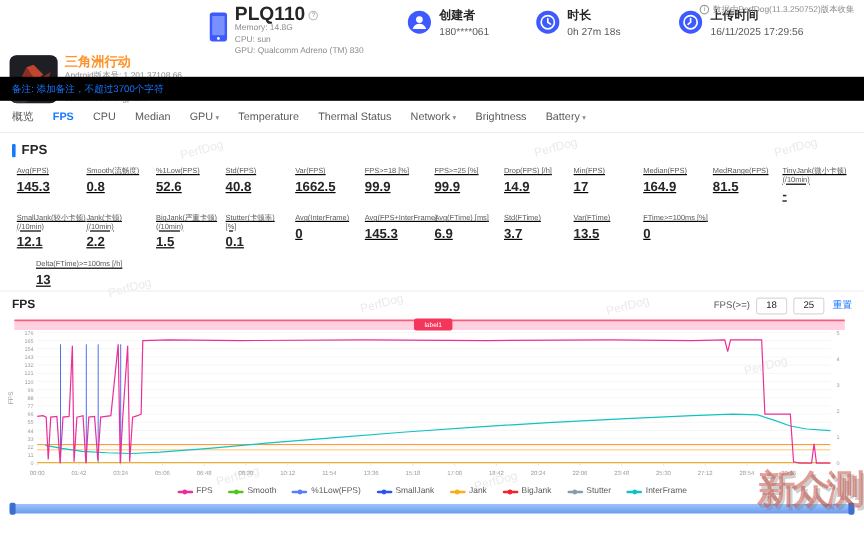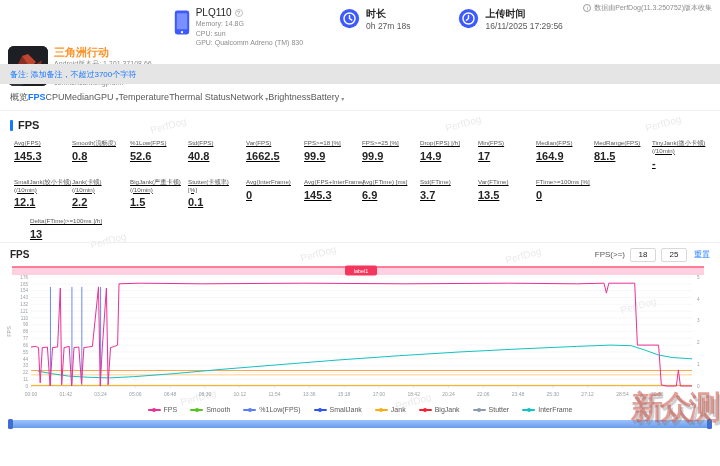--- a/index.html
+++ b/index.html
@@ -11,31 +11,31 @@
   .hgroup{display:flex;}
   .g-app{margin-right:22px;margin-top:39px;}
   .g-device{margin-right:36px;}
   .g-creator{margin-right:38px;}
   .g-duration{margin-right:48px;}
   .app-icon{width:40px;height:40px;border-radius:6px;overflow:hidden;margin-right:6px;flex:0 0 auto;background:#1d1f24;}
   .col{display:flex;flex-direction:column;}
   .app-title{font-size:11px;font-weight:bold;color:#ff9228;line-height:13px;}
   .app-line{font-size:7px;color:#8c8c8c;line-height:9.5px;white-space:nowrap;}
   .model-line{display:flex;align-items:center;gap:3px;}
-  .model{font-size:10px;font-weight:normal;color:#262626;line-height:12px;}
+  .model{font-size:16px;font-weight:bold;color:#262626;line-height:12px;}
   .help{width:8px;height:8px;border:1px solid #bfbfbf;border-radius:50%;color:#8c8c8c;font-size:5.5px;display:flex;align-items:center;justify-content:center;box-sizing:border-box;}
   .phone-icon{margin-right:6px;margin-top:2px;}
   .circ{margin-right:6px;margin-top:1px;}
   .glabel{font-size:10px;font-weight:bold;color:#262626;line-height:13px;white-space:nowrap;}
   .gvalue{font-size:8.5px;color:#595959;line-height:12px;white-space:nowrap;}
   .collector{position:absolute;top:3px;right:8px;display:flex;align-items:center;gap:3px;font-size:7px;color:#8c8c8c;}
   .ico-i{width:8px;height:8px;border:1px solid #9c9c9c;border-radius:50%;font-size:5.5px;display:flex;align-items:center;justify-content:center;color:#8c8c8c;box-sizing:border-box;}
-  .notice{height:20px;background:#e5e5e5;display:flex;align-items:center;padding:0 10px;position:relative;z-index:1;}
+  .notice{height:20px;background:#000000;display:flex;align-items:center;padding:0 10px;position:relative;z-index:1;}
   .notice-text{font-size:8px;color:#1677ff;white-space:nowrap;}
-  .tabs{display:flex;align-items:center;height:26px;padding:0 10px;border-bottom:1px solid #f0f0f0;position:relative;z-index:1;}
+  .tabs{display:flex;align-items:center;gap:16px;height:26px;padding:0 10px;border-bottom:1px solid #f0f0f0;position:relative;z-index:1;}
   .tab{font-size:9px;color:#595959;display:flex;align-items:center;gap:2px;cursor:pointer;}
   .tab.active{color:#1677ff;font-weight:bold;}
   .caret{font-size:6px;color:#8c8c8c;margin-top:2px;}
   .section-head{display:flex;align-items:center;margin:8px 0 0 10px;position:relative;z-index:1;}
   .secbar{width:3px;height:11px;background:#1677ff;margin-right:5px;border-radius:1px;}
   .sectitle{font-size:11px;font-weight:bold;color:#262626;}
   .metrics{padding:8px 10px 0 14px;position:relative;z-index:1;}
   .mrow{display:grid;grid-template-columns:repeat(12,1fr);margin-bottom:9px;text-decoration:underline;}
   .mrow.single{display:block;margin-bottom:2px;margin-left:16px;}
   .metric{min-width:0;}
@@ -107,20 +107,33 @@
         <div class="model-line">
           <span class="model">PLQ110</span>
           <span class="help">?</span>
         </div>
         <div class="app-line">Memory: 14.8G</div>
         <div class="app-line">CPU: sun</div>
         <div class="app-line">GPU: Qualcomm Adreno (TM) 830</div>
       </div>
     </div>
 
+    <div class="hgroup g-creator">
+      <div class="circ">
+        <svg width="21" height="21" viewBox="0 0 24 24">
+          <circle cx="12" cy="12" r="11" fill="#3d5afe"></circle>
+          <circle cx="12" cy="9.5" r="3.2" fill="#fff"></circle>
+          <path d="M5.5 18.5c1-3.4 3.6-5 6.5-5s5.5 1.6 6.5 5z" fill="#fff"></path>
+        </svg>
+      </div>
+      <div class="col">
+        <div class="glabel">创建者</div>
+        <div class="gvalue">180****061</div>
+      </div>
+    </div>
 
     <div class="hgroup g-duration">
       <div class="circ">
         <svg width="21" height="21" viewBox="0 0 24 24">
           <circle cx="12" cy="12" r="11" fill="#3d5afe"></circle>
           <circle cx="12" cy="12" r="6.3" fill="none" stroke="#fff" stroke-width="1.6"></circle>
           <path d="M12 8.6V12l2.6 1.8" stroke="#fff" stroke-width="1.6" fill="none" stroke-linecap="round"></path>
         </svg>
       </div>
       <div class="col">

